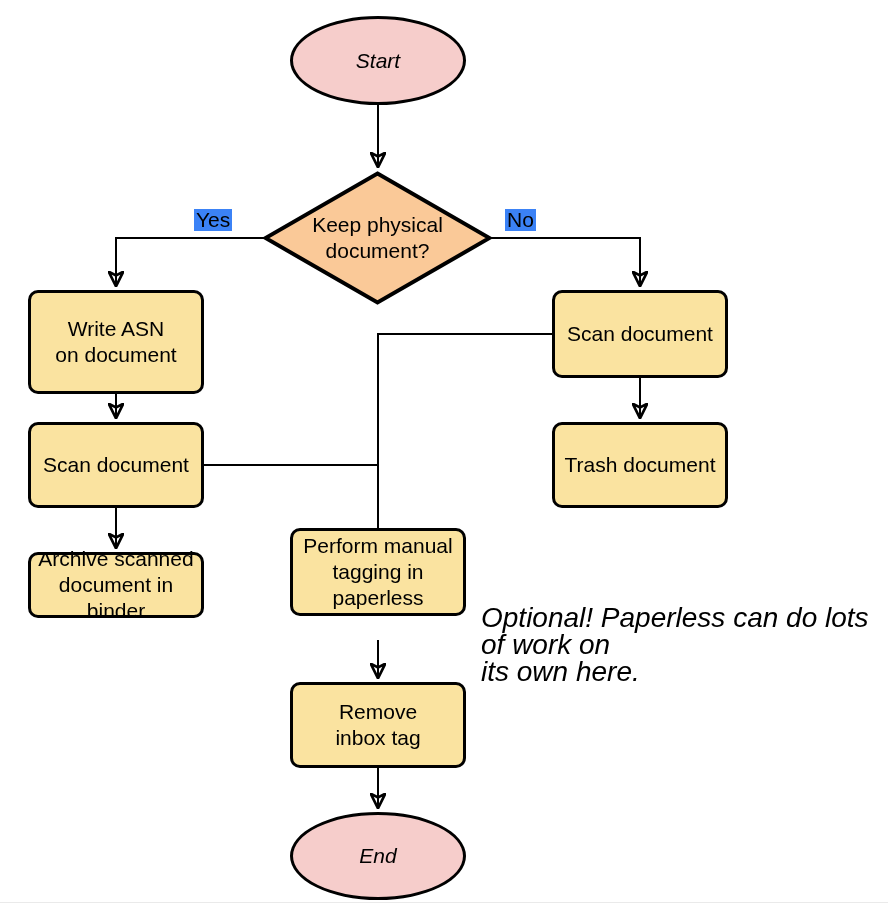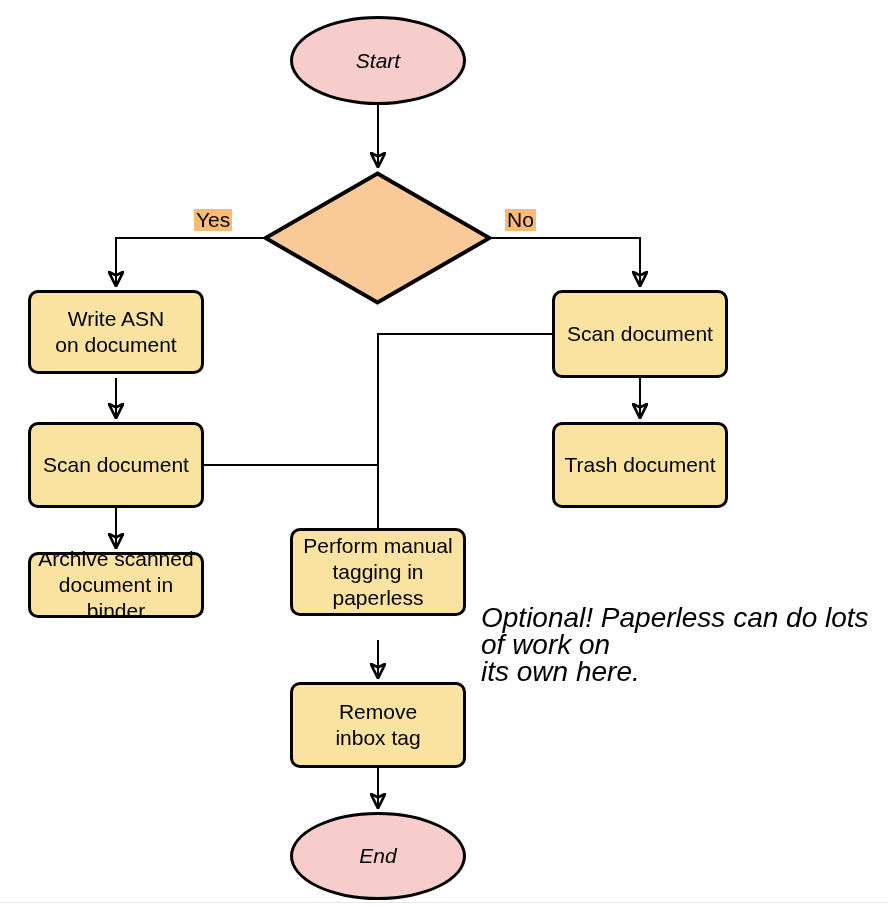--- a/index.html
+++ b/index.html
@@ -46,21 +46,21 @@
   .diamond-label {
     position: relative;
     z-index: 1;
     white-space: pre-line;
     text-align: center;
   }
   .edge-label {
     position: absolute;
     font-size: 21px;
     line-height: 22px;
-    background: #fdba74;
+    background: #3b82f6;
     padding: 0 2px;
   }
   .annotation {
     position: absolute;
     left: 481px;
     top: 592px;
     width: 400px;
     font-size: 28px;
     line-height: 27px;
     font-style: italic;
@@ -101,26 +101,28 @@
   </svg>
 
   <div class="node terminal" style="left:290px; top:16px; width:176px; height:89px;">
     <span>Start</span>
   </div>
 
   <div class="node diamond-wrap" style="left:263px; top:171px; width:229px; height:134px;">
     <svg width="229" height="134" viewBox="0 0 229 134">
       <polygon points="114.5,2.5 226.5,67 114.5,131.5 2.5,67" fill="#FAC998" stroke="#000000" stroke-width="4"></polygon>
     </svg>
+    <span class="diamond-label">Keep physical
+document?</span>
   </div>
 
   <div class="edge-label" style="left:194px; top:209px;">Yes</div>
   <div class="edge-label" style="left:505px; top:209px;">No</div>
 
-  <div class="node process" style="left:28px; top:290px; width:176px; height:84px;">
+  <div class="node process" style="left:28px; top:290px; width:176px; height:104px;">
     <span>Write ASN
 on document</span>
   </div>
 
   <div class="node process" style="left:28px; top:422px; width:176px; height:86px;">
     <span>Scan document</span>
   </div>
 
   <div class="node process" style="left:28px; top:552px; width:176px; height:66px;">
     <span>Archive scanned

